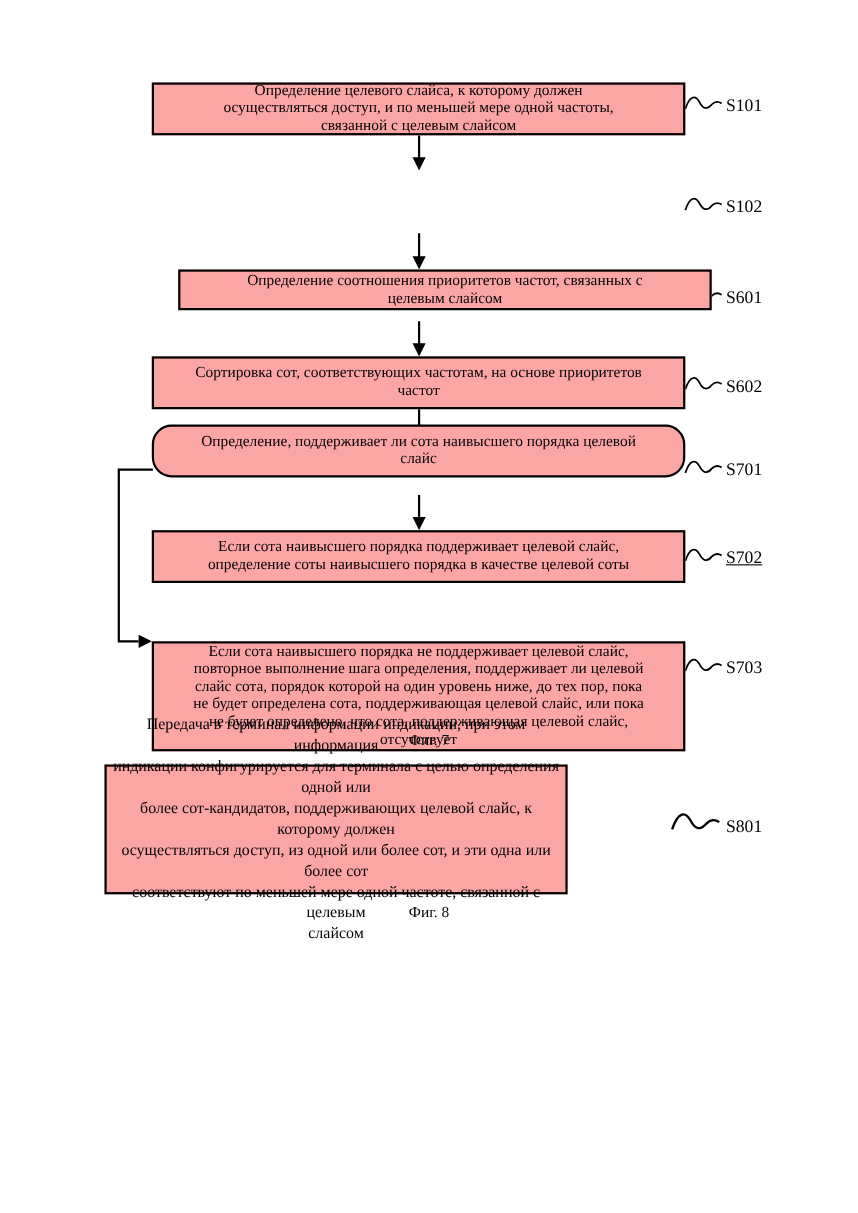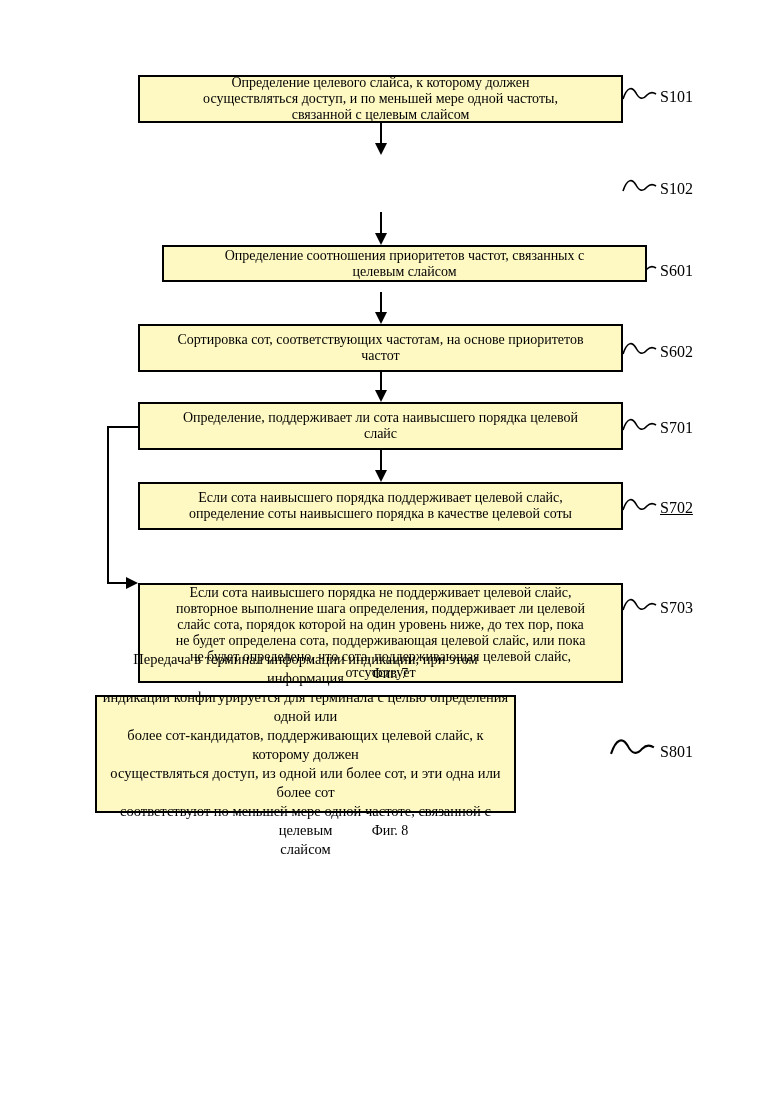--- a/index.html
+++ b/index.html
@@ -9,32 +9,32 @@
     background:#ffffff;
     font-family:"Liberation Serif", serif;
     color:#000000;
     overflow:hidden;
   }
   .box{
     position:absolute;
     left:138px;width:485px;
     box-sizing:border-box;
     border:2px solid #000000;
-    background:#fef9c3;
+    background:#fca5a5;
     display:flex;align-items:center;justify-content:center;
     text-align:center;
     font-size:14px;line-height:16px;
     padding:1px 4px;
   }
   .box span{white-space:pre-line;}
   #b1{top:75px;height:48px;}
   #b2{top:155px;height:57px;line-height:17px;}
   #b3{top:245px;height:37px;margin-left:24px;}
   #b4{top:324px;height:48px;}
-  #b5{top:402px;height:48px;}
+  #b5{top:386px;height:48px;border-radius:18px;}
   #b6{top:482px;height:48px;}
   #b7{top:559px;height:100px;margin-top:24px;}
   #b8{left:95px;width:421px;top:695px;height:118px;font-size:14.5px;line-height:19px;}
   .step-label{
     position:absolute;left:660px;
     font-size:16px;line-height:20px;
     font-family:"Liberation Serif", serif;
   }
   #l1{top:87px;} #l2{top:179px;} #l3{top:261px;} #l4{top:342px;}
   #l5{top:418px;} #l6{top:498px;text-decoration:underline;} #l7{top:598px;} #l8{top:742px;}

